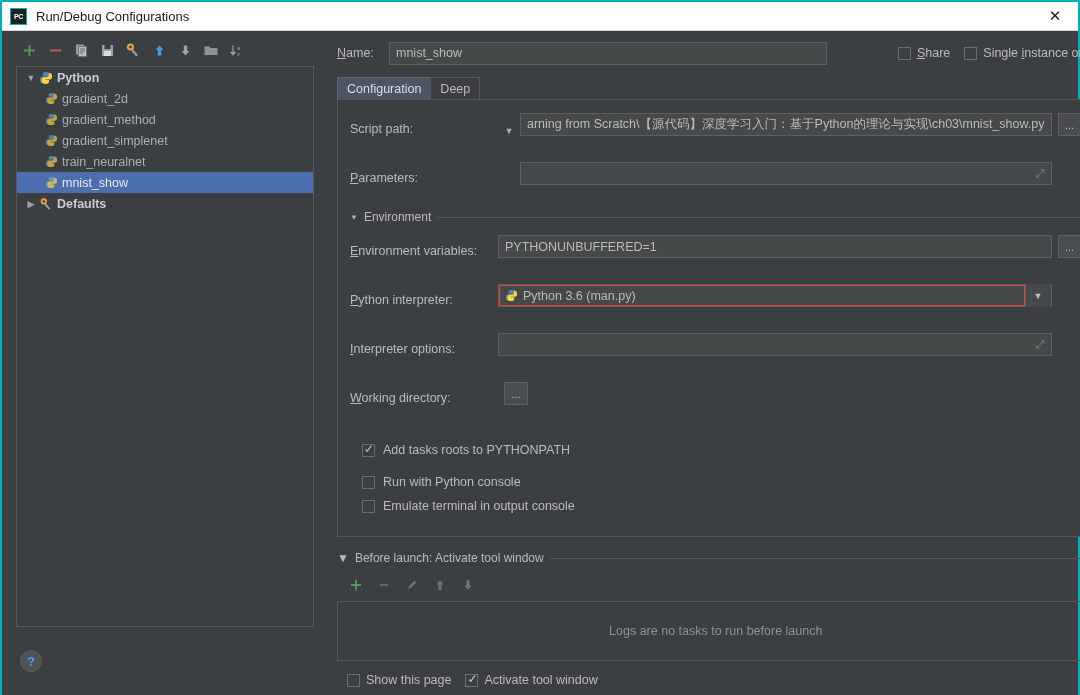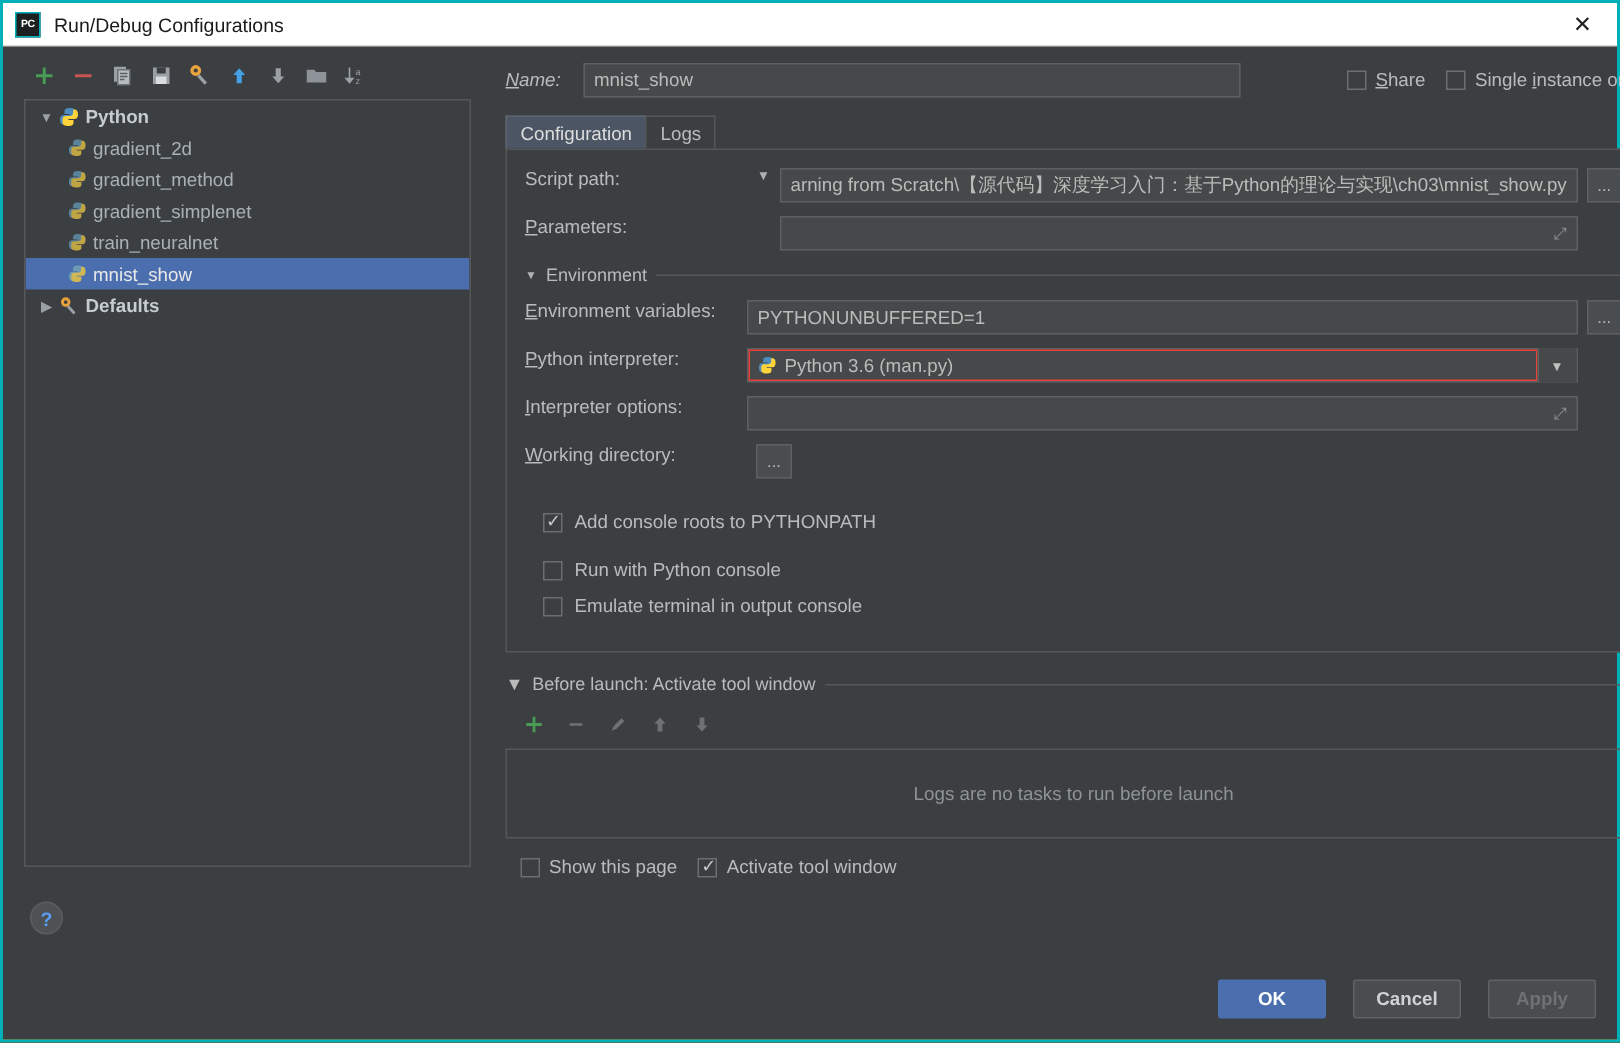--- a/index.html
+++ b/index.html
@@ -87,21 +87,21 @@
   }
   
   .right-panel {
     flex: 1; padding: 10px 14px 0 8px;
     display: flex; flex-direction: column;
     position: relative;
   }
   .name-row { display: flex; align-items: center; height: 24px; margin-bottom: 12px; }
   .lbl { font-size: 12.5px; color: #bbbbbb; }
   .mn { text-decoration: underline; }
-  .name-label { width: 52px; font-style: italic; }
+  .name-label { width: 52px; }
   .txtfield {
     background: #45494a; border: 1px solid #5e6060;
     height: 23px; color: #bbbbbb; font-size: 12.5px;
     padding: 0 6px; display: flex; align-items: center;
     overflow: hidden; white-space: nowrap;
   }
   .name-input { width: 438px; }
   .cb-group { margin-left: auto; display: flex; align-items: center; gap: 14px; }
   .cbx { display: flex; align-items: center; gap: 6px; cursor: pointer; }
   .box {
@@ -118,21 +118,21 @@
     font-size: 12.5px; color: #bbbbbb; padding: 3px 9px 3px 9px;
     border: 1px solid #555759; border-bottom: none;
     background: #3c3f41; cursor: pointer; line-height: 16px;
   }
   .tab.active { background: #4b5563; border-color: #5d6570; color: #ddd; }
   .tab + .tab { margin-left: -1px; }
   .tab-body {
     border: 1px solid #555759; margin-top: -1px;
     padding: 12px 12px 10px 12px; background: #3c3f41;
   }
-  .frow { display: flex; align-items: flex-start; height: 24px; margin-bottom: 8px; }
+  .frow { display: flex; align-items: flex-end; height: 24px; margin-bottom: 25px; }
   .frow .lbl { width: 148px; flex: 0 0 148px; }
   .caret {
     width: 22px; flex: 0 0 22px; text-align: center;
     font-size: 9px; color: #b0b0b0; cursor: pointer;
   }
   .grow { flex: 1; }
   .sq-btn {
     width: 24px; height: 23px; margin-left: 6px;
     border: 1px solid #5e6060; background: #4a4d4f;
     color: #bbb; font-size: 11px;
@@ -353,21 +353,21 @@
           </div>
           <div class="cbx">
             <span class="box"></span>
             <span class="lbl">Single <span class="mn">i</span>nstance only</span>
           </div>
         </div>
       </div>
 
       <div class="tabs">
         <div class="tab active">Configuration</div>
-        <div class="tab">Logs</div>
+        <div class="tab">Deep</div>
       </div>
 
       <div class="tab-body">
 
         <div class="frow">
           <div class="lbl">Script path:</div>
           <div class="caret">▼</div>
           <div class="txtfield grow">arning from Scratch\【源代码】深度学习入门：基于Python的理论与实现\ch03\mnist_show.py</div>
           <div class="sq-btn">...</div>
         </div>
@@ -422,21 +422,21 @@
 
         <div class="frow">
           <div class="lbl"><span class="mn">W</span>orking directory:</div>
           <div class="sq-btn">...</div>
         </div>
 
         <div class="sp8"></div>
 
         <div class="cbrow">
           <span class="box checked"></span>
-          <span class="lbl2">Add console roots to PYTHONPATH</span>
+          <span class="lbl2">Add tasks roots to PYTHONPATH</span>
         </div>
         <div class="sp8"></div>
         <div class="cbrow">
           <span class="box"></span>
           <span class="lbl2">Run with Python console</span>
         </div>
         <div class="cbrow">
           <span class="box"></span>
           <span class="lbl2">Emulate terminal in output console</span>
         </div>

